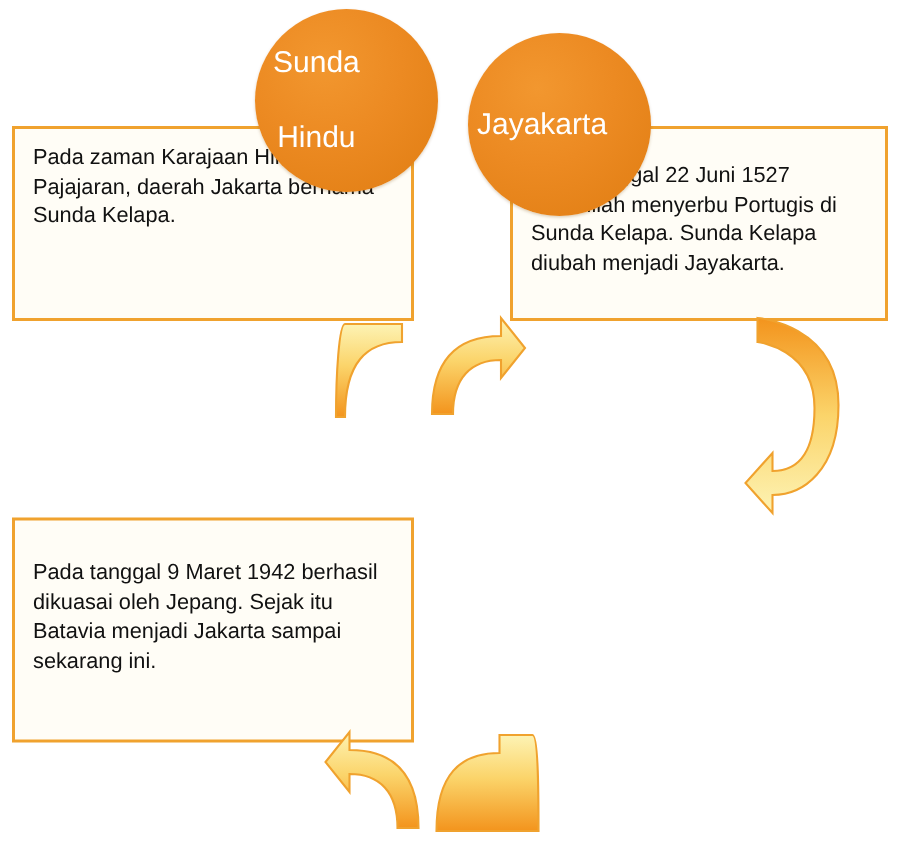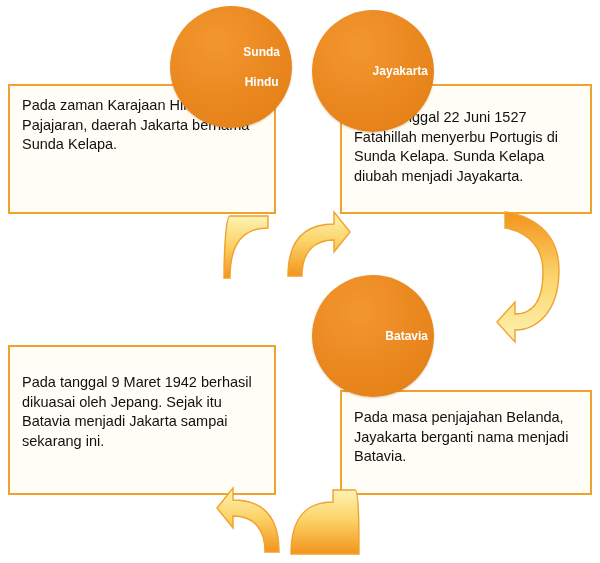--- a/index.html
+++ b/index.html
@@ -20,32 +20,32 @@
   }
 
   
   .circle {
     position: absolute;
     border-radius: 50%;
     background: radial-gradient(circle at 38% 30%, #f2972f 0%, #ec8a22 45%, #e07d12 100%);
     color: #ffffff;
     display: flex;
     align-items: center;
-    justify-content: flex-end;
+    justify-content: flex-start;
     text-align: center;
-    font-size: 12px;
-    font-weight: bold;
+    font-size: 20px;
+    font-weight: normal;
     line-height: 1.25;
     box-shadow: 0 1px 2px rgba(120,70,0,0.25);
     z-index: 4;
   }
   .circle span { display: block; padding: 0 6px; }
 
   #circle-sunda-kelapa { left: 170px; top: 6px;   width: 122px; height: 122px; }
-  #circle-jayakarta    { left: 312px; top: 10px;   width: 122px; height: 122px; }
+  #circle-jayakarta    { left: 312px; top: 22px;   width: 122px; height: 122px; }
   #circle-jakarta      { left: 170px; top: 275px; width: 122px; height: 122px; }
   #circle-batavia      { left: 312px; top: 275px; width: 122px; height: 122px; }
 
   
   .textbox {
     position: absolute;
     background: #fffdf6;
     border: 2px solid #f0a22e;
     box-sizing: border-box;
     padding: 10px 12px;
@@ -75,39 +75,33 @@
       <span>Sunda</span><br>
       <span>Hindu</span>
     </span>
   </div>
 
   <div class="circle" id="circle-jayakarta">
     <span>Jayakarta</span>
   </div>
 
 
-  <div class="circle" id="circle-batavia">
-    <span>Batavia</span>
-  </div>
 
   <div class="textbox" id="box-sunda-kelapa">
     <span>Pada zaman Karajaan Hindu Pajajaran, daerah Jakarta bernama Sunda Kelapa.</span>
   </div>
 
   <div class="textbox" id="box-jayakarta">
     <span>Pada tanggal 22 Juni 1527 Fatahillah menyerbu Portugis di Sunda Kelapa. Sunda Kelapa diubah menjadi Jayakarta.</span>
   </div>
 
   <div class="textbox" id="box-jakarta">
     <span>Pada tanggal 9 Maret 1942 berhasil dikuasai oleh Jepang. Sejak itu Batavia menjadi Jakarta sampai sekarang ini.</span>
   </div>
 
-  <div class="textbox" id="box-batavia">
-    <span>Pada masa penjajahan Belanda, Jayakarta berganti nama menjadi Batavia.</span>
-  </div>
 
   <svg class="arrow" id="arrow-1" viewBox="0 0 130 70">
     <defs>
       <linearGradient id="agrad1" x1="0" y1="1" x2="0" y2="0">
         <stop offset="0%" stop-color="#f3941d"></stop>
         <stop offset="55%" stop-color="#fbd46a"></stop>
         <stop offset="100%" stop-color="#fdf3b4"></stop>
       </linearGradient>
     </defs>
     <path d="M6,68 C6,32 20,18 44,18 L44,6 L6,6 C2,6 0,40 0,68 Z" fill="url(#agrad1)" stroke="#f0a22e" stroke-width="1.4" transform="translate(2,0)"></path>

